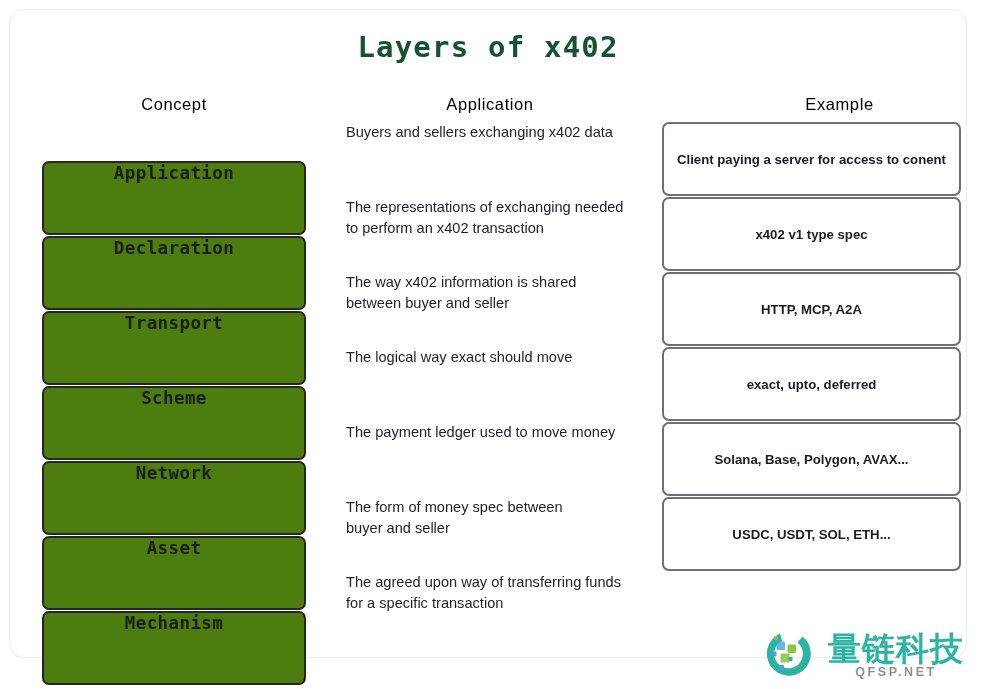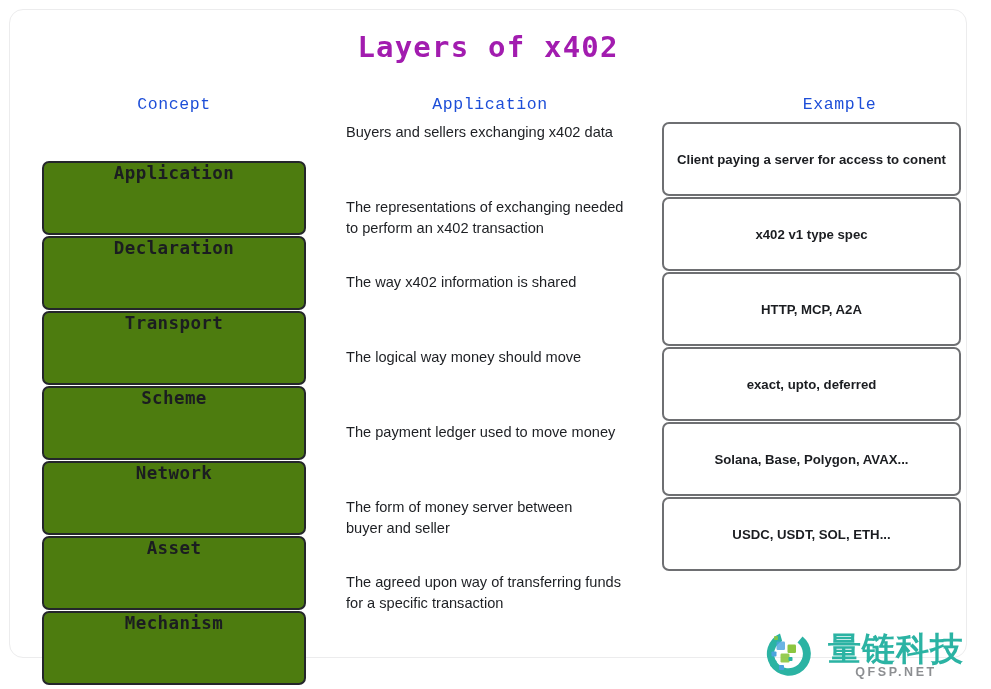--- a/index.html
+++ b/index.html
@@ -30,29 +30,29 @@
   #title {
     position: absolute;
     left: 0;
     top: 20px;
     width: 100%;
     text-align: center;
     font-family: "DejaVu Sans Mono", "Liberation Mono", monospace;
     font-size: 29px;
     font-weight: 700;
     letter-spacing: 1.2px;
-    color: #a21caf;
+    color: #14532d;
   }
 
   .col-header {
     position: absolute;
     top: 85px;
-    font-family: Liberation Mono, monospace;
+    font-family: Liberation Sans, sans-serif;
     font-size: 16.5px;
-    color: #1d4ed8;
+    color: #000000;
     letter-spacing: 0.6px;
     text-align: center;
   }
   #hdr-concept     { left: 32px;  width: 264px; }
   #hdr-description { left: 336px; width: 288px; }
   #hdr-example     { left: 680px; width: 299px; }
 
   #grid {
     position: absolute;
     left: 0;
@@ -192,31 +192,32 @@
         <div class="example-box">
           <span class="example-label">x402 v1 type spec</span>
         </div>
       </div>
       <div class="row">
         <div class="concept-box">
           <span class="concept-label">Transport</span>
         </div>
         <div class="desc-cell">
           <div class="desc-line">The way x402 information is shared</div>
+          <div class="desc-line">between buyer and seller</div>
         </div>
         <div class="example-box">
           <span class="example-label">HTTP, MCP, A2A</span>
         </div>
       </div>
       <div class="row">
         <div class="concept-box">
           <span class="concept-label">Scheme</span>
         </div>
         <div class="desc-cell">
-          <div class="desc-line">The logical way money should move</div>
+          <div class="desc-line">The logical way exact should move</div>
         </div>
         <div class="example-box">
           <span class="example-label">exact, upto, deferred</span>
         </div>
       </div>
       <div class="row">
         <div class="concept-box">
           <span class="concept-label">Network</span>
         </div>
         <div class="desc-cell">
@@ -224,21 +225,21 @@
         </div>
         <div class="example-box">
           <span class="example-label">Solana, Base, Polygon, AVAX...</span>
         </div>
       </div>
       <div class="row">
         <div class="concept-box">
           <span class="concept-label">Asset</span>
         </div>
         <div class="desc-cell">
-          <div class="desc-line">The form of money server between</div>
+          <div class="desc-line">The form of money spec between</div>
           <div class="desc-line">buyer and seller</div>
         </div>
         <div class="example-box">
           <span class="example-label">USDC, USDT, SOL, ETH...</span>
         </div>
       </div>
       <div class="row">
         <div class="concept-box">
           <span class="concept-label">Mechanism</span>
         </div>

